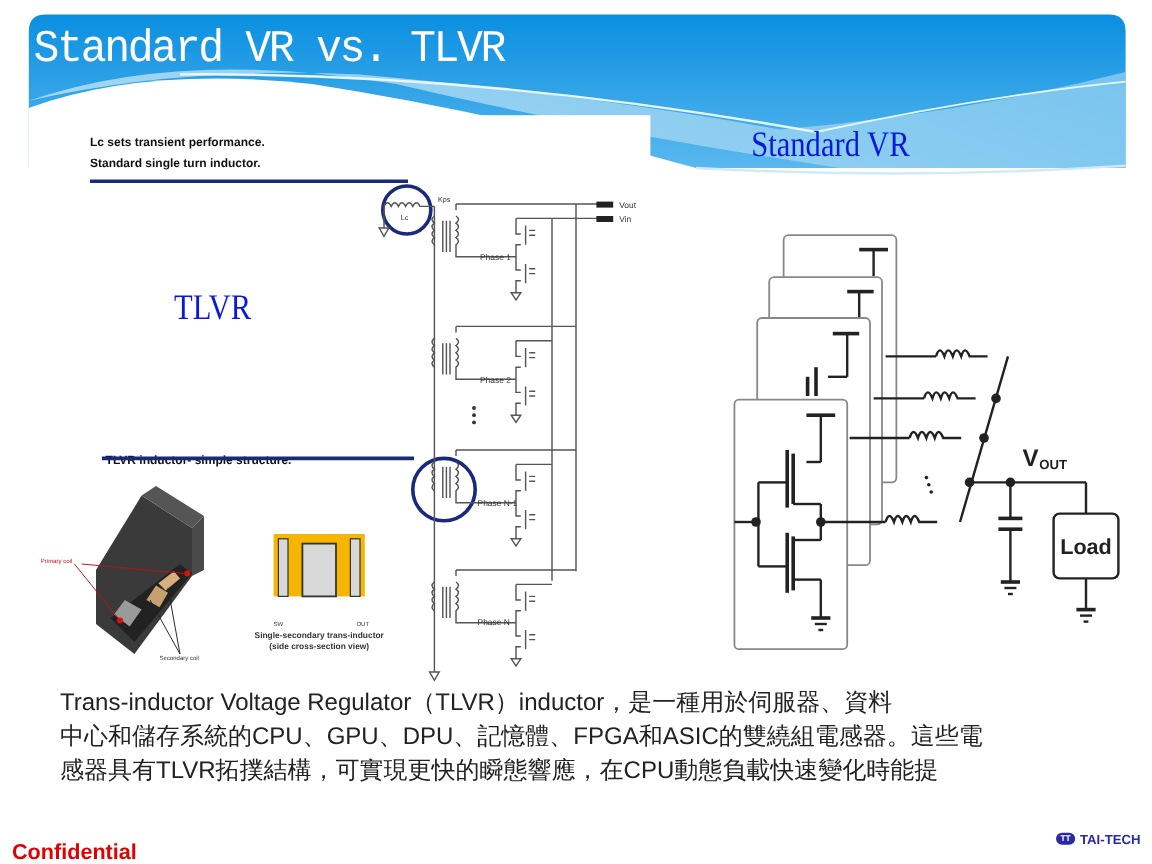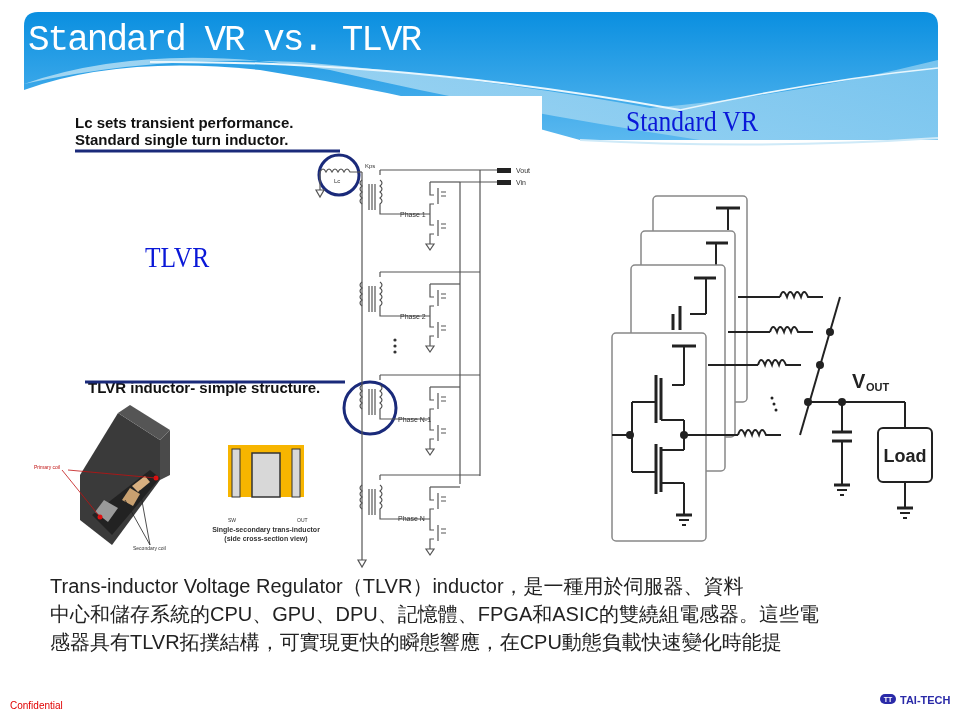--- a/index.html
+++ b/index.html
@@ -2,24 +2,24 @@
 <html><head>
 <meta charset="utf-8">
 <style>
   html,body{margin:0;padding:0;}
   body{width:960px;height:720px;position:relative;overflow:hidden;background:#fff;font-family:"Liberation Sans",sans-serif;}
   .header{position:absolute;left:0;top:0;width:775px;height:160px;}
   .slide-title{position:absolute;left:28px;top:20px;font-family:"Liberation Mono","DejaVu Sans Mono",monospace;font-size:36px;color:#fff;letter-spacing:-2px;transform:scaleY(1.05);}
   .label-blue{position:absolute;font-family:"Liberation Serif","DejaVu Serif",serif;color:#0a18d8;}
   .std-vr-label{left:626px;top:104px;font-size:30px;transform:scaleX(0.85);transform-origin:left top;}
   .tlvr-label{left:145px;top:240px;font-size:30px;transform:scaleX(0.85);transform-origin:left top;}
-  .caption{position:absolute;font-weight:bold;color:#111;font-size:15px;}
+  .caption{position:absolute;font-weight:bold;color:#111;font-size:10px;}
   .desc{position:absolute;left:50px;top:572px;width:900px;font-family:Liberation Sans, sans-serif;font-size:20px;line-height:28px;color:#222;}
   .desc div{white-space:nowrap;}
-  .confidential{position:absolute;left:10px;top:700px;font-weight:normal;font-size:10px;color:#e00000;}
+  .confidential{position:absolute;left:10px;top:700px;font-weight:bold;font-size:18px;color:#e00000;}
   .logo{position:absolute;left:880px;top:694px;font-size:11px;color:#2a2aa8;font-weight:bold;display:flex;gap:4px;}
   .logo-mark{width:16px;height:10px;border-radius:6px;background:#2a2aa8;color:#fff;font-size:7px;display:flex;align-items:center;justify-content:center;}
   svg text{font-family:"Liberation Sans",sans-serif;}
 </style>
 </head>
 <body>
 
 <div class="header">
   <svg width="960" height="160">
     <defs>

